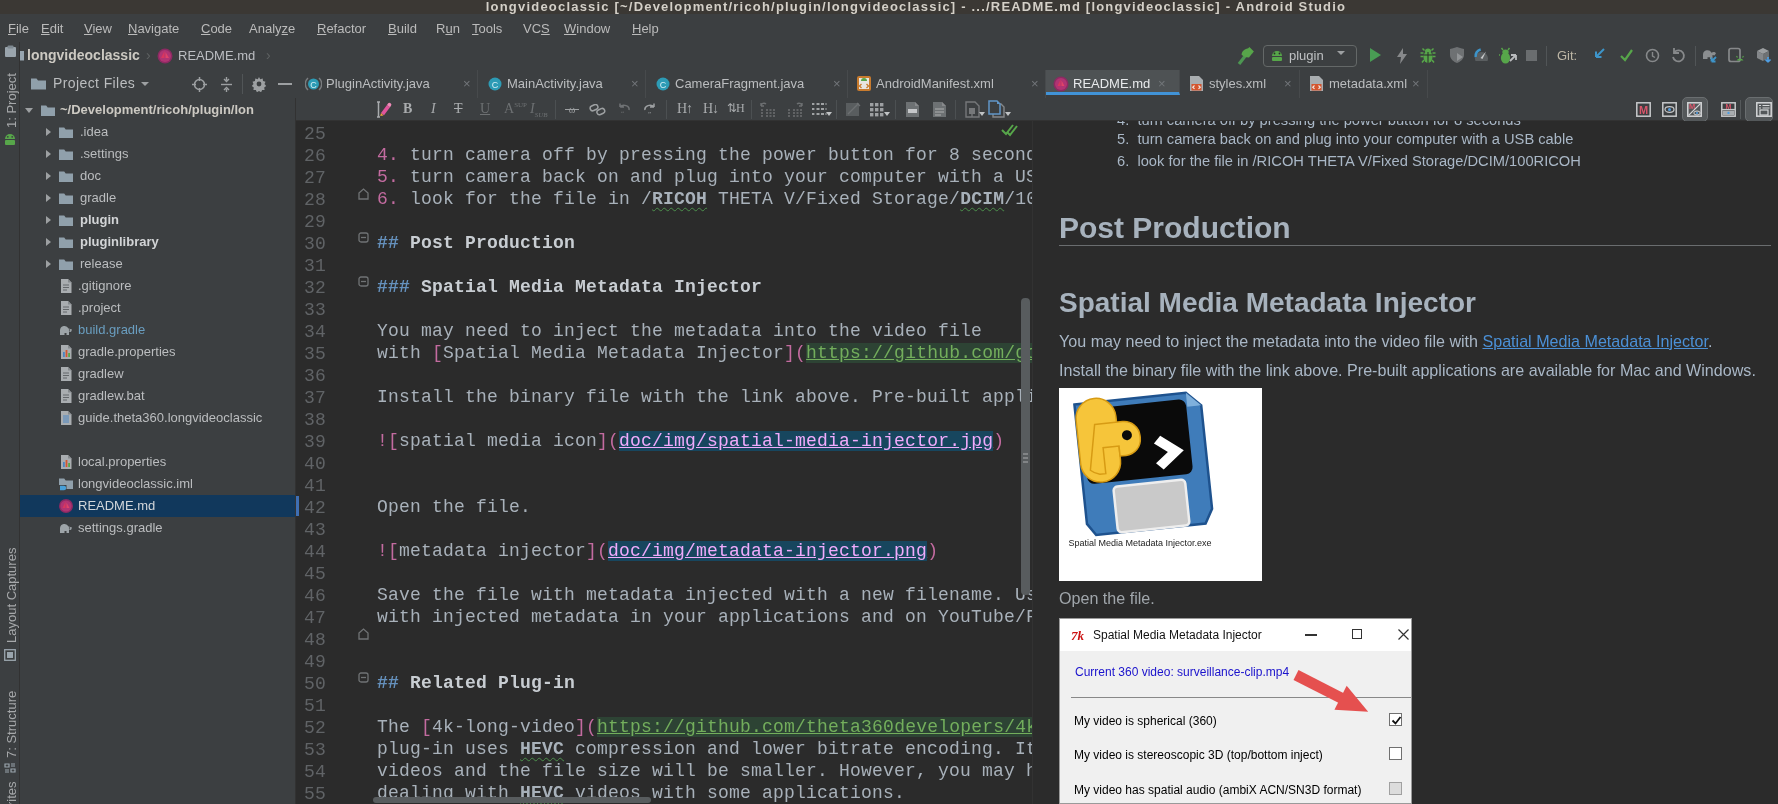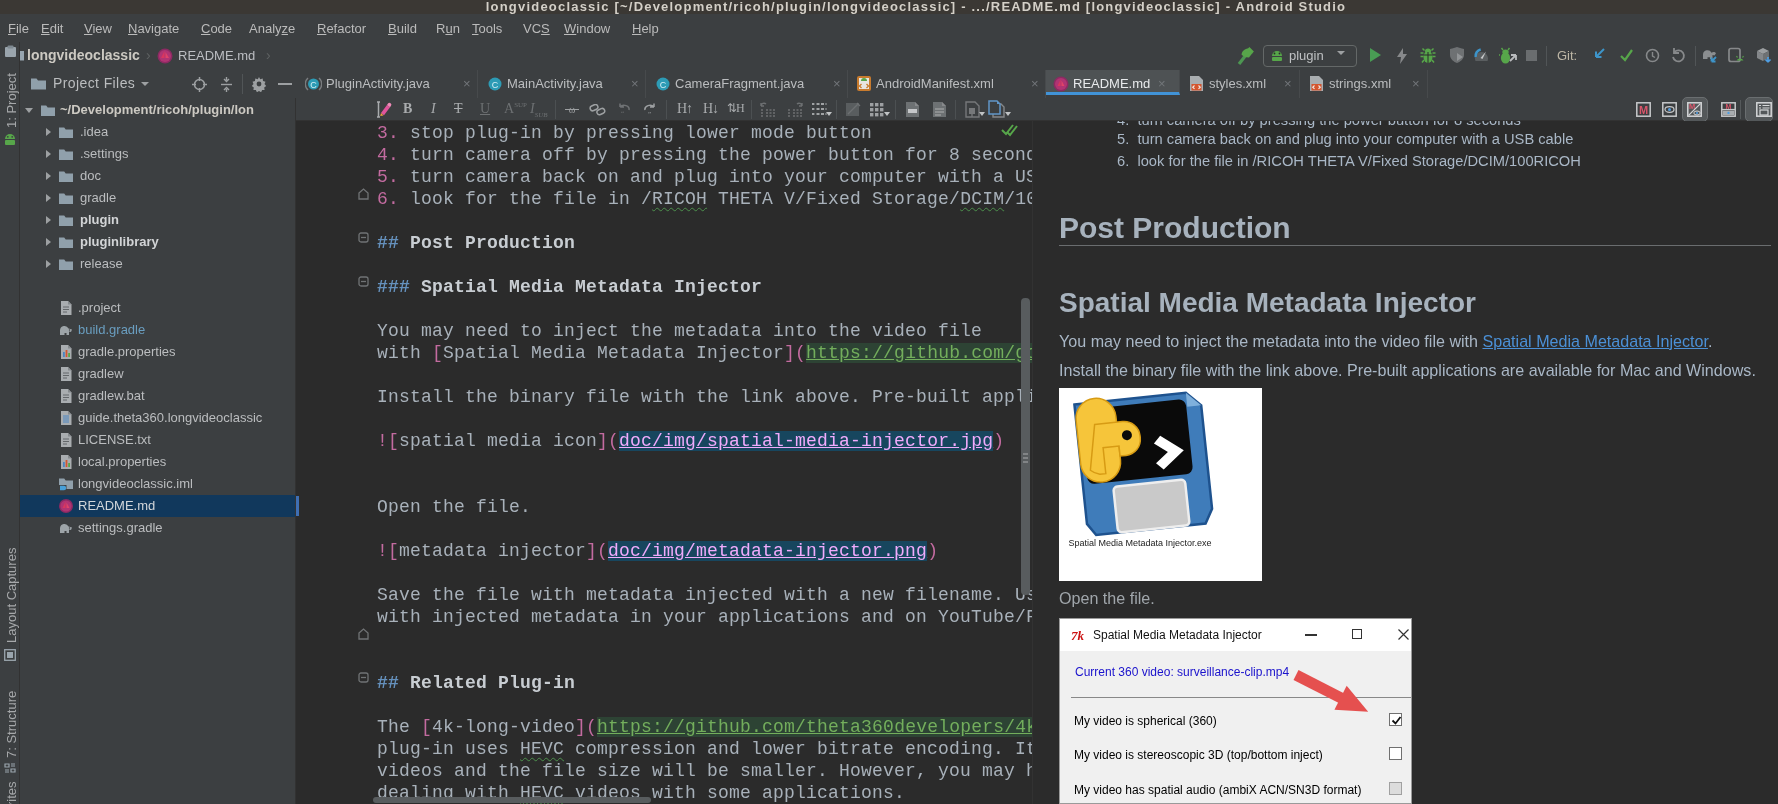--- a/index.html
+++ b/index.html
@@ -60,21 +60,21 @@
   .lnums { position:absolute; left:0; top:2px; width:30px; text-align:right;
     color:#606366; font-family:"Liberation Mono", monospace; font-size:18px; letter-spacing:0.2px; line-height:22px; }
   .eline { position:absolute; left:81px; height:22px; line-height:22px; white-space:pre;
     font-family:"Liberation Mono", monospace; font-size:18px; letter-spacing:0.2px;
     color:#a8b1ba; }
   .pk { color:#c36ba0; }
   .hd { color:#6591bd; font-weight:bold; }
   .hdt { color:#c8cdd2; font-weight:bold; }
   .lg { color:#73ae5c; background:#2d4334; text-decoration:underline; }
   .lb { color:#f0abfc; background:#17465e; text-decoration:underline; }
-  .sq { text-decoration:underline wavy #4c8f4c 1px; text-underline-offset:3px; }
+  .sq { text-decoration:underline wavy #4c8f4c 1px; text-underline-offset:3px;font-weight:bold; }
 
   
   #preview { left:1034px; top:121px; width:744px; height:683px; background:#2b2b2b;
     overflow:hidden; color:#a9b7c6; font-size:14.7px; }
   .pvp { font-size:16.1px; }
   .pv { position:absolute; white-space:nowrap; }
   .pvlink { color:#4b90d6; text-decoration:underline; }
 
   
   #dlg { position:absolute; left:25px; top:497px; width:353px; height:186px;
@@ -274,21 +274,21 @@
       </svg>
       <span class="abs" style="left:29px;top:6px">styles.xml</span>
       <span class="abs x" style="left:104px;top:6px">×</span>
     </div>
     <div class="tab" style="left:1300px;width:128px">
       <svg class="abs" style="left:9px;top:5px" width="15" height="17" viewBox="0 0 15 17">
         <path d="M1 1 h9 l4 4 v11 H1 z" fill="#a9adb0"></path>
         <rect x="2.5" y="9" width="10" height="6.5" fill="#d4552e"></rect>
         <path d="M5.5 10.5 l-1.7 1.7 1.7 1.7 M9.5 10.5 l1.7 1.7 -1.7 1.7" stroke="#f2e9e4" stroke-width="1.2" fill="none"></path>
       </svg>
-      <span class="abs" style="left:29px;top:6px">strings.xml</span>
+      <span class="abs" style="left:29px;top:6px">metadata.xml</span>
       <span class="abs x" style="left:112px;top:6px">×</span>
     </div>
   </div>
   <div class="abs" id="row4">
     <svg class="abs" style="left:80px;top:3px" width="17" height="17" viewBox="0 0 17 17">
       <path d="M1 1 h3 M1 16 h3 M2.5 1 v15" stroke="#a9acae" stroke-width="1.5" fill="none"></path>
       <path d="M5 12 L11 4 L14 6.2 L8 14.2 Z" fill="#e0559c"></path>
       <path d="M11 4 l1-1.4 a1.7 1.7 0 0 1 3 2.2 l-1 1.4 Z" fill="#ef8ab8"></path>
       <path d="M5 12 L4.2 15 L7.5 14.4 Z" fill="#e8a33d"></path>
     </svg>
@@ -525,20 +525,26 @@
         </svg>
         <span style="position:absolute;left:60px">pluginlibrary</span>
       </div>
     <div class="trow" style="top:155px">
         <span class="arr closed" style="left:26px"></span>
         <svg class="tico" style="left:38px">
           <use href="#i-folder"></use>
         </svg>
         <span style="position:absolute;left:60px">release</span>
       </div>
+    <div class="trow" style="top:177px">
+        <svg class="tico" style="left:38px">
+          <use href="#i-page"></use>
+        </svg>
+        <span style="position:absolute;left:58px">.gitignore</span>
+      </div>
     <div class="trow" style="top:199px">
         <svg class="tico" style="left:38px">
           <use href="#i-page"></use>
         </svg>
         <span style="position:absolute;left:58px">.project</span>
       </div>
     <div class="trow" style="top:221px;color:#6a9ec0">
         <svg class="tico" style="left:38px">
           <use href="#i-eleph"></use>
         </svg>
@@ -560,26 +566,20 @@
         <svg class="tico" style="left:38px">
           <use href="#i-page"></use>
         </svg>
         <span style="position:absolute;left:58px">gradlew.bat</span>
       </div>
     <div class="trow" style="top:309px">
         <svg class="tico" style="left:38px">
           <use href="#i-guide"></use>
         </svg>
         <span style="position:absolute;left:58px">guide.theta360.longvideoclassic</span>
-      </div>
-    <div class="trow" style="top:331px">
-        <svg class="tico" style="left:38px">
-          <use href="#i-page"></use>
-        </svg>
-        <span style="position:absolute;left:58px">LICENSE.txt</span>
       </div>
     <div class="trow" style="top:353px">
         <svg class="tico" style="left:38px">
           <use href="#i-props"></use>
         </svg>
         <span style="position:absolute;left:58px">local.properties</span>
       </div>
     <div class="trow" style="top:375px">
         <svg class="tico" style="left:38px">
           <use href="#i-iml"></use>
@@ -593,40 +593,70 @@
         <span style="position:absolute;left:58px">README.md</span>
       </div>
     <div class="trow" style="top:419px">
         <svg class="tico" style="left:38px">
           <use href="#i-eleph"></use>
         </svg>
         <span style="position:absolute;left:58px">settings.gradle</span>
       </div>
   </div>
   <div class="abs" id="editor">
+    <div class="lnums">25
+26
+27
+28
+29
+30
+31
+32
+33
+34
+35
+36
+37
+38
+39
+40
+41
+42
+43
+44
+45
+46
+47
+48
+49
+50
+51
+52
+53
+54
+55</div>
     <div class="abs" style="left:0;top:375px;width:3px;height:20px;background:#3f6fb3"></div>
     <svg class="abs" style="left:62px;top:67px" width="11" height="12" viewBox="0 0 11 12">
       <path d="M1 5 L5.5 1 L10 5 V11 H1 Z" fill="none" stroke="#707375" stroke-width="1.3"></path>
     </svg>
     <svg class="abs" style="left:62px;top:111px" width="11" height="12" viewBox="0 0 11 12">
       <rect x="1" y="1" width="9" height="9" rx="2" fill="none" stroke="#707375" stroke-width="1.3"></rect>
         <path d="M3 5.5 h5" stroke="#707375" stroke-width="1.3"></path>
     </svg>
     <svg class="abs" style="left:62px;top:155px" width="11" height="12" viewBox="0 0 11 12">
       <rect x="1" y="1" width="9" height="9" rx="2" fill="none" stroke="#707375" stroke-width="1.3"></rect>
         <path d="M3 5.5 h5" stroke="#707375" stroke-width="1.3"></path>
     </svg>
     <svg class="abs" style="left:62px;top:507px" width="11" height="12" viewBox="0 0 11 12">
       <path d="M1 5 L5.5 1 L10 5 V11 H1 Z" fill="none" stroke="#707375" stroke-width="1.3"></path>
     </svg>
     <svg class="abs" style="left:62px;top:551px" width="11" height="12" viewBox="0 0 11 12">
       <rect x="1" y="1" width="9" height="9" rx="2" fill="none" stroke="#707375" stroke-width="1.3"></rect>
         <path d="M3 5.5 h5" stroke="#707375" stroke-width="1.3"></path>
     </svg>
-    <div class="eline" style="top:1px"><span class="pk">3.</span> stop plug-in by pressing lower mode button</div>
     <div class="eline" style="top:23px"><span class="pk">4.</span> turn camera off by pressing the power button for 8 seconds</div>
     <div class="eline" style="top:45px"><span class="pk">5.</span> turn camera back on and plug into your computer with a USB cable</div>
     <div class="eline" style="top:67px"><span class="pk">6.</span> look for the file in /<span class="sq">RICOH</span> THETA V/Fixed Storage/<span class="sq">DCIM</span>/100RICOH</div>
     <div class="eline" style="top:111px"><span class="hd">##</span><span class="hdt"> Post Production</span></div>
     <div class="eline" style="top:155px"><span class="hd">###</span><span class="hdt"> Spatial Media Metadata Injector</span></div>
     <div class="eline" style="top:199px">You may need to inject the metadata into the video file</div>
     <div class="eline" style="top:221px">with <span class="pk">[</span>Spatial Media Metadata Injector<span class="pk">](</span><span class="lg">https://github.com/google/spatial-media</span></div>
     <div class="eline" style="top:265px">Install the binary file with the link above. Pre-built applications</div>
     <div class="eline" style="top:309px"><span class="pk">![</span>spatial media icon<span class="pk">](</span><span class="lb">doc/img/spatial-media-injector.jpg</span><span class="pk">)</span></div>
     <div class="eline" style="top:375px">Open the file.</div>

